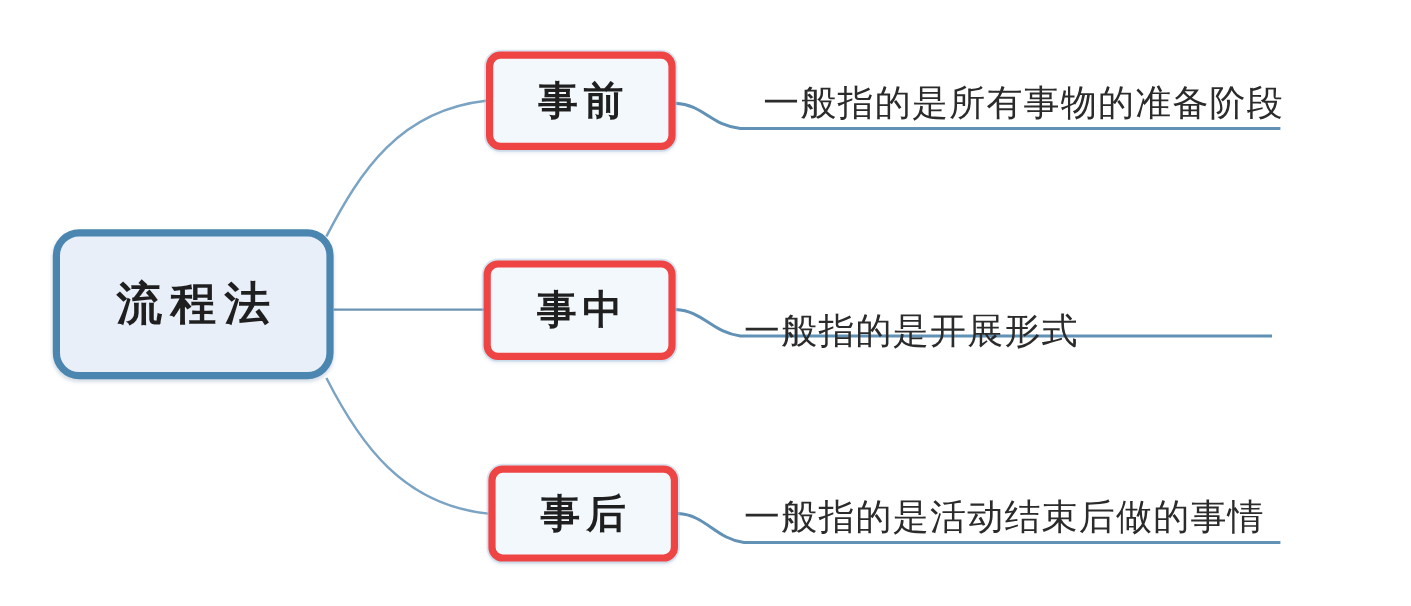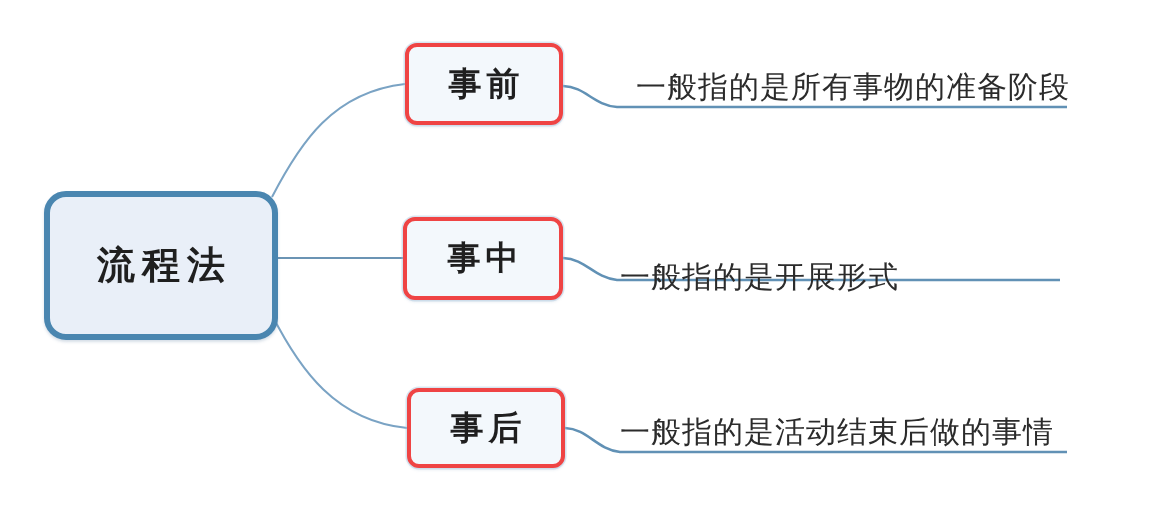--- a/index.html
+++ b/index.html
@@ -30,32 +30,32 @@
     justify-content: center;
     color: #1f1f1f;
     font-weight: bold;
     white-space: nowrap;
     cursor: default;
   }
   .root-node {
     left: 44px;
     top: 191px;
     width: 234px;
-    height: 149px;
+    height: 125px;
     background: #e9eff8;
     border: 6px solid #4a86b0;
     border-radius: 22px;
     font-size: 38px;
     letter-spacing: 7px;
     padding-left: 7px; 
     box-shadow: 0 2px 3px rgba(90,125,160,0.25);
   }
   .child-node {
     background: #f3f8fc;
-    border: 4px solid #ef4444;
+    border: 6px solid #ef4444;
     border-radius: 12px;
     font-size: 33px;
     letter-spacing: 5px;
     padding-left: 5px;
     box-shadow: 0 0 0 1.5px rgba(170,200,225,0.45), 0 2px 3px rgba(110,145,180,0.18);
   }
   .node-before { left: 405px; top: 43px;  width: 158px; height: 82px; }
   .node-during { left: 403px; top: 217px; width: 160px; height: 83px; }
   .node-after  { left: 407px; top: 388px; width: 158px; height: 80px; }
   .desc {

